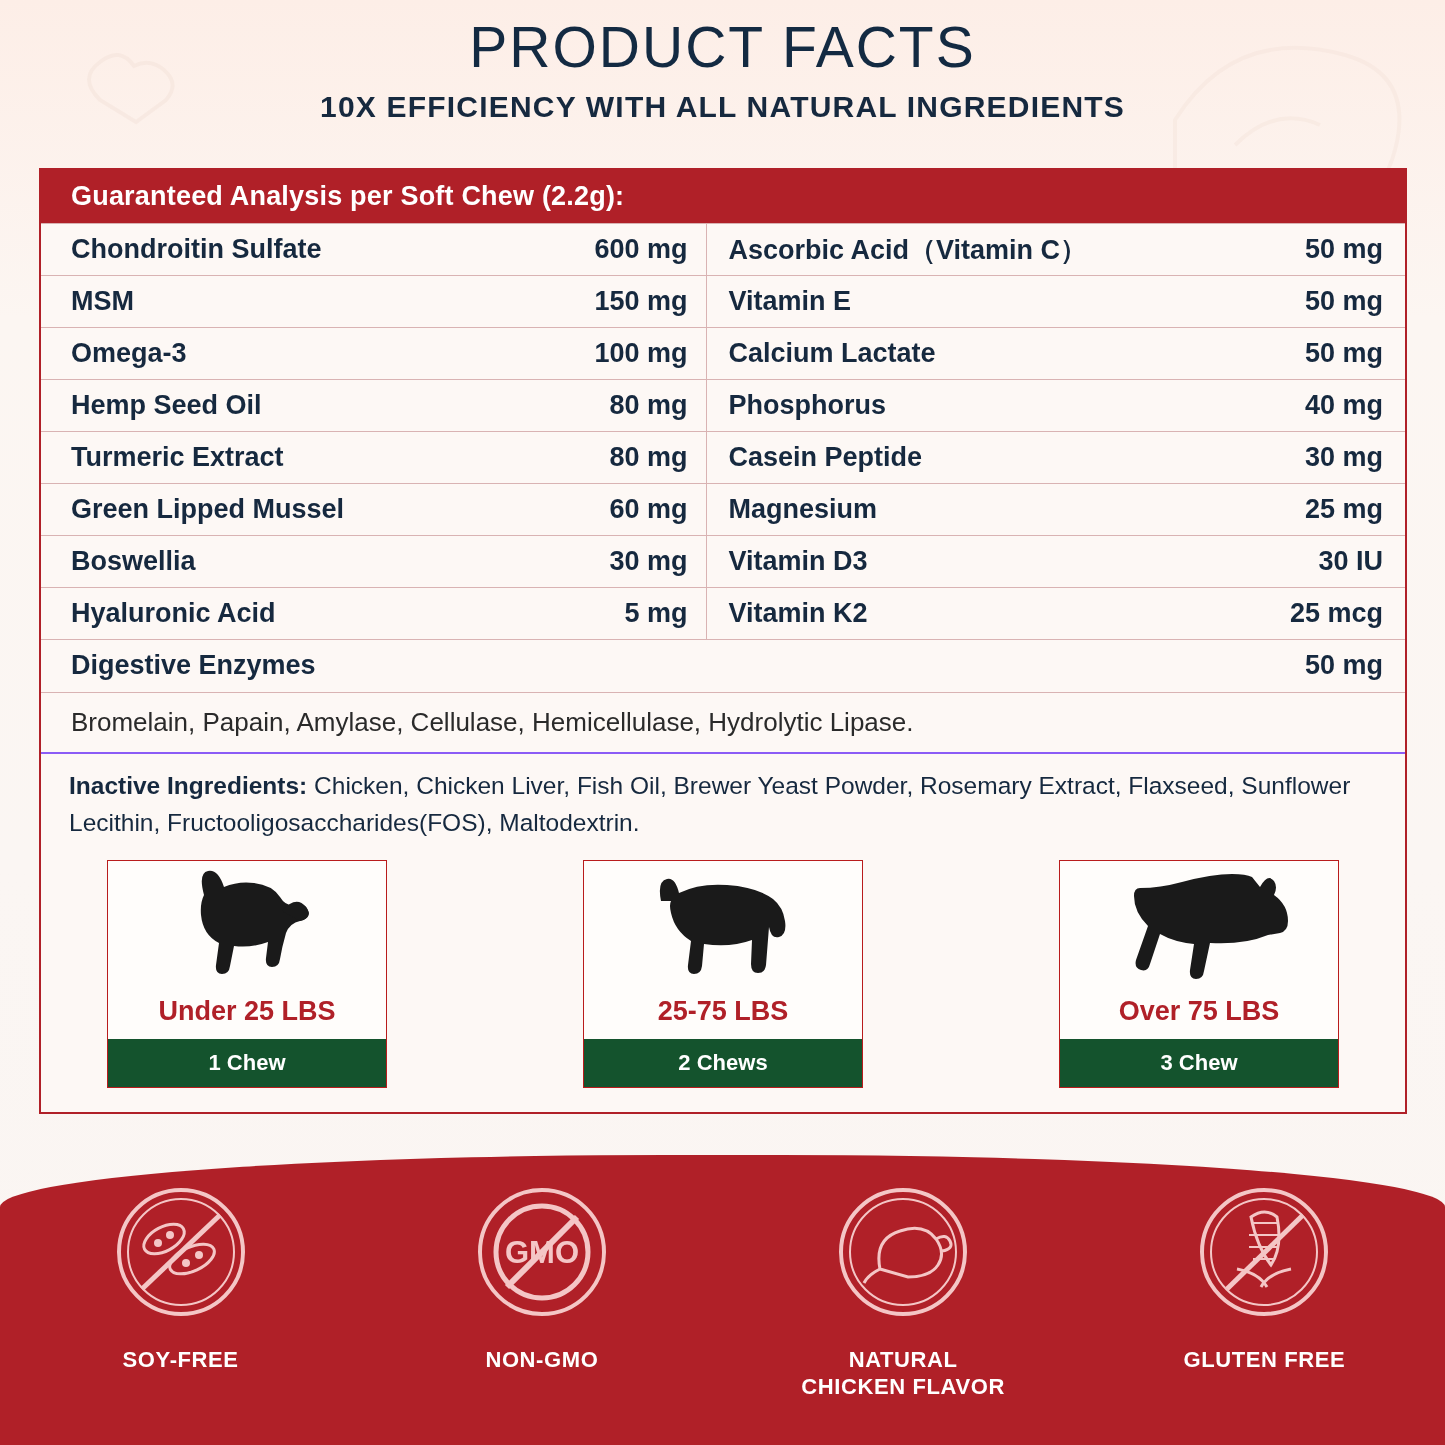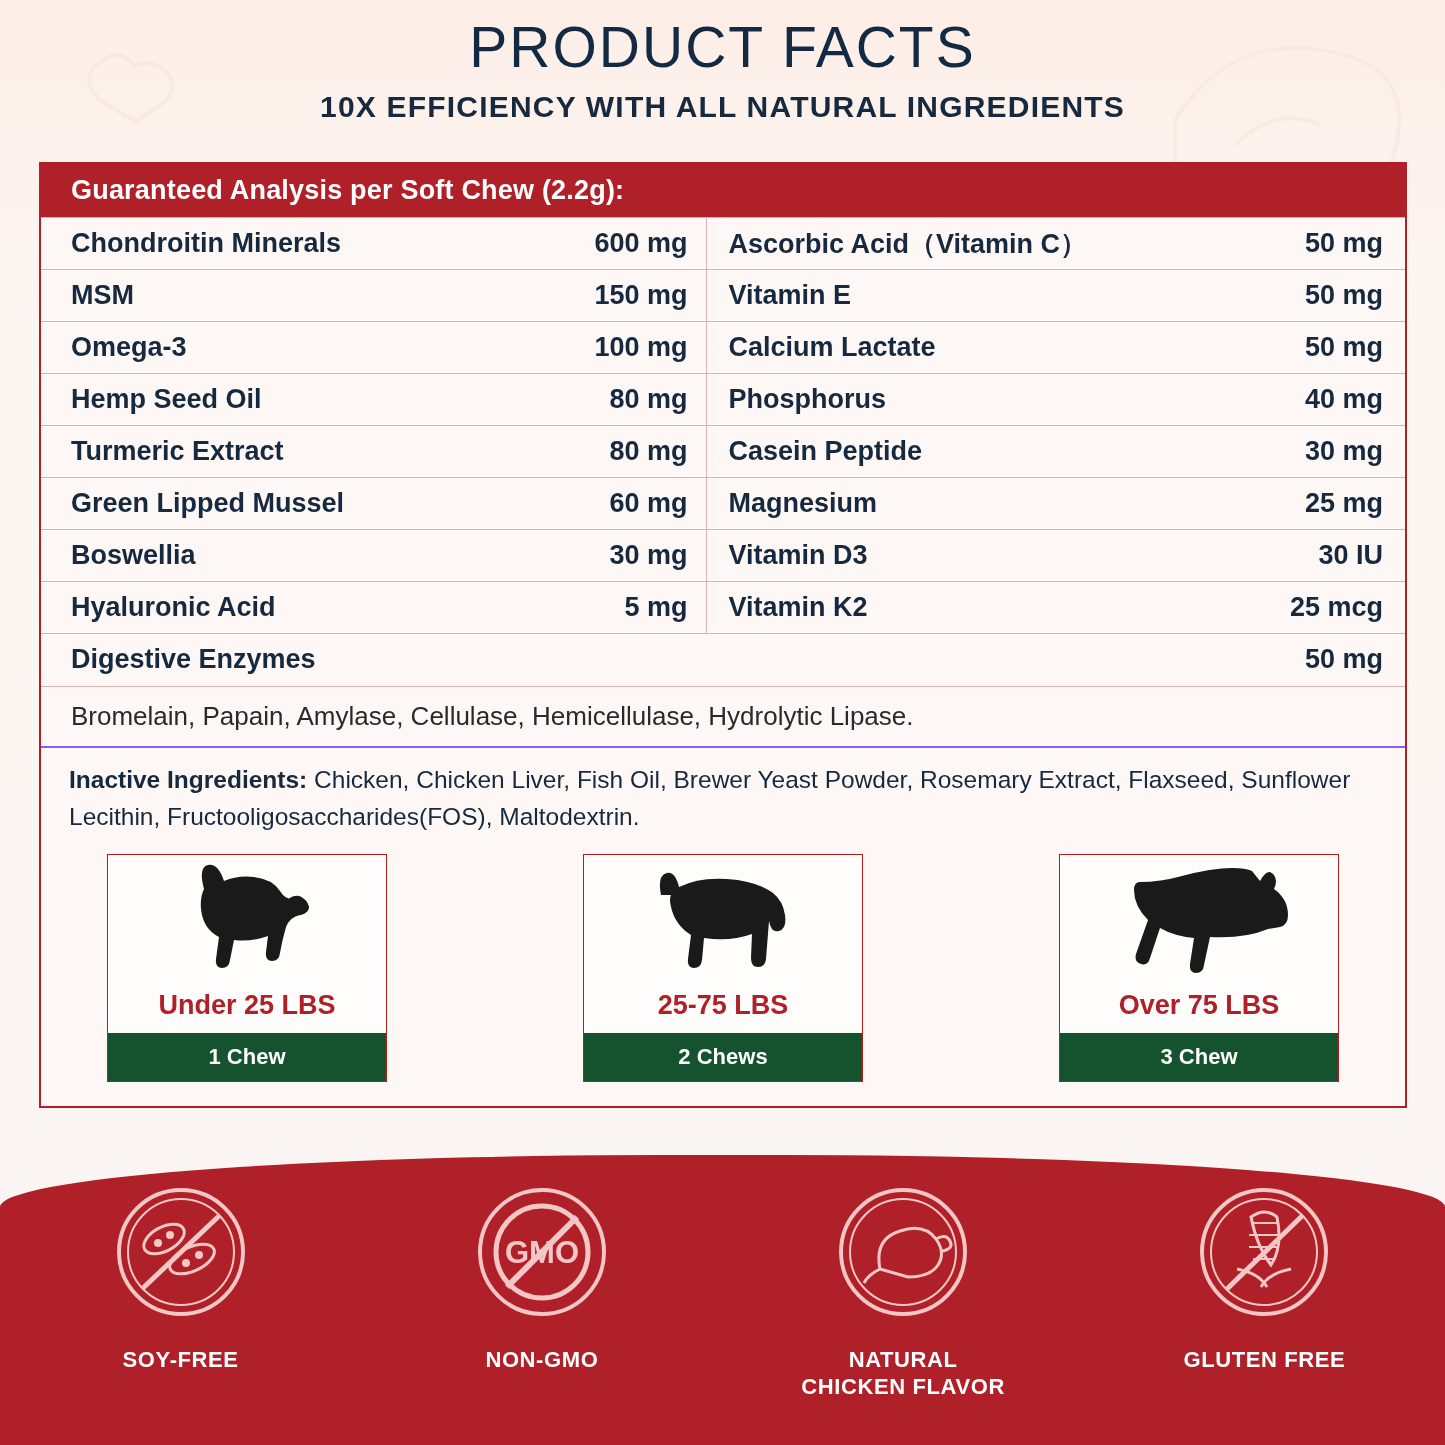--- a/index.html
+++ b/index.html
@@ -25,21 +25,21 @@
   .subtitle {
     margin-top: 10px;
     font-size: 30px;
     letter-spacing: 1.2px;
     color: #16293f;
     font-weight: 700;
   }
   
   .panel {
     position: absolute;
-    left: 39px; top: 162px;
+    left: 39px; top: 168px;
     width: 1368px;
     border: 2px solid #b02028;
     background: #fdf8f5;
   }
   .panel-head {
     background: #b02028;
     color: #ffffff;
     font-size: 27px;
     font-weight: 700;
     padding: 11px 0 11px 30px;
@@ -160,21 +160,21 @@
     <div class="title">PRODUCT FACTS</div>
     <div class="subtitle">10X EFFICIENCY WITH ALL NATURAL INGREDIENTS</div>
   </div>
 
   <div class="panel">
     <div class="panel-head">Guaranteed Analysis per Soft Chew (2.2g):</div>
 
     <table class="facts">
       <tbody>
         <tr>
-          <td class="name left-name">Chondroitin Minerals</td>
+          <td class="name left-name">Chondroitin Sulfate</td>
           <td class="val left-val">600 mg</td>
           <td class="name right-name">Ascorbic Acid（Vitamin C）</td>
           <td class="val right-val">50 mg</td>
         </tr>
         <tr>
           <td class="name left-name">MSM</td>
           <td class="val left-val">150 mg</td>
           <td class="name right-name">Vitamin E</td>
           <td class="val right-val">50 mg</td>
         </tr>

